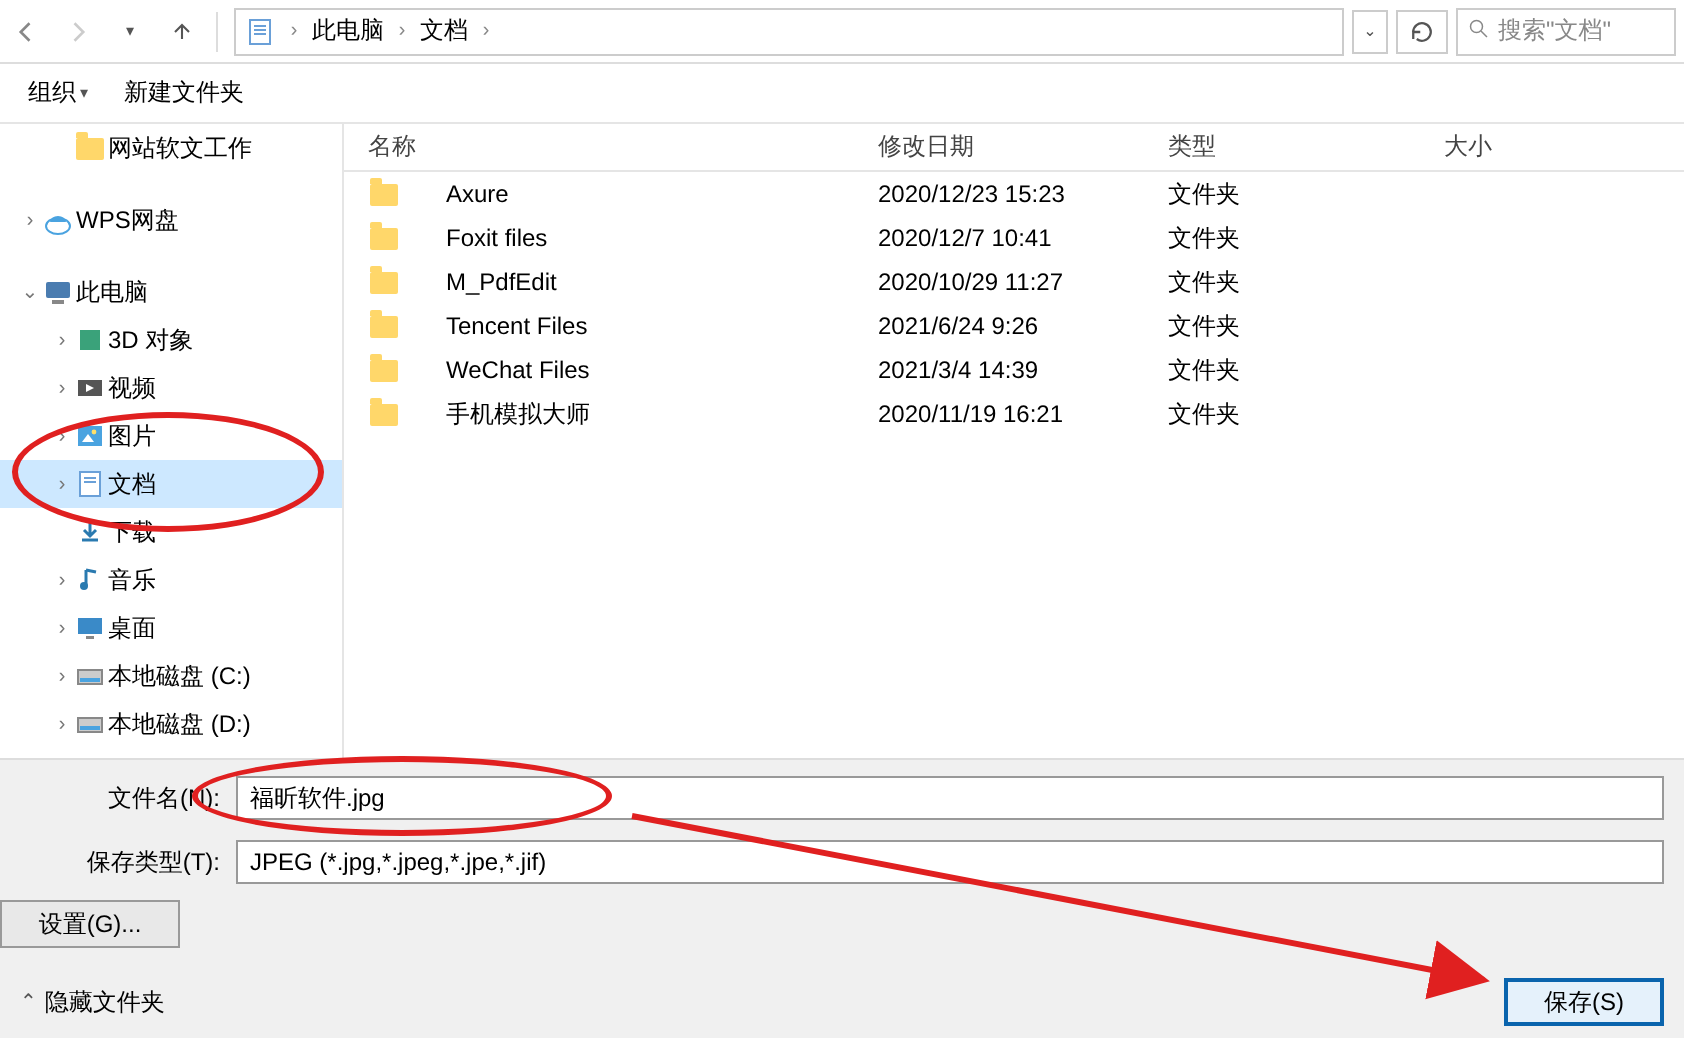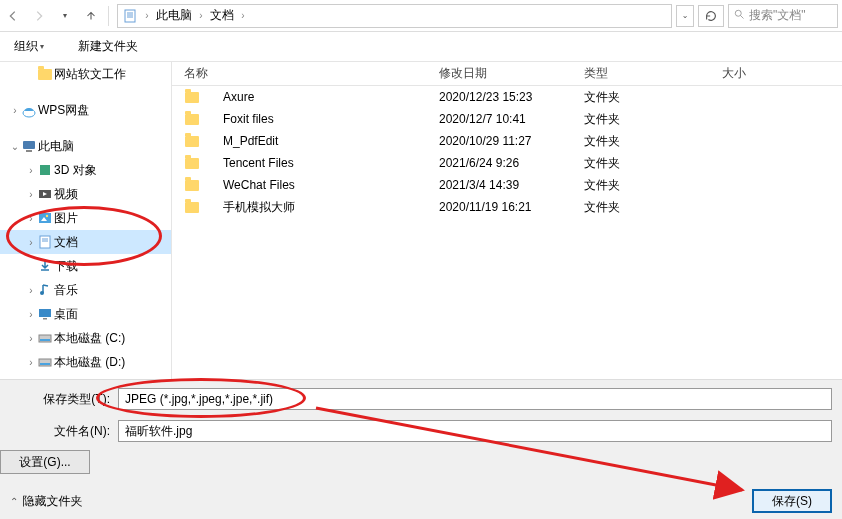--- a/index.html
+++ b/index.html
@@ -11,21 +11,21 @@
 .nav-btn svg { width: 14px; height: 14px; }
 .nav-sep { width: 1px; height: 20px; background: #ddd; margin: 0 4px; }
 .breadcrumb { flex: 1; display: flex; align-items: center; height: 24px; border: 1px solid #ccc; margin: 0 4px; padding: 0 4px; gap: 4px; }
 .breadcrumb span.chev { color: #888; font-size: 10px; }
 .nav-right { display: flex; align-items: center; gap: 4px; margin-right: 4px; }
 .dropdown-small { width: 18px; height: 22px; border: 1px solid #ccc; display: flex; align-items: center; justify-content: center; color: #555; }
 .refresh-btn { width: 26px; height: 22px; border: 1px solid #ccc; display: flex; align-items: center; justify-content: center; color: #555; }
 .searchbox { width: 110px; height: 24px; border: 1px solid #ccc; display: flex; align-items: center; padding: 0 4px; color: #888; gap: 4px; }
 
 
-.toolbar { position: absolute; top: 32px; left: 0; right: 0; height: 30px; border-bottom: 1px solid #e5e5e5; display: flex; align-items: center; padding: 0 14px; gap: 34px; }
+.toolbar { position: absolute; top: 32px; left: 0; right: 0; height: 30px; border-bottom: 1px solid #e5e5e5; display: flex; align-items: center; padding: 0 14px; gap: 18px; }
 .toolbar-item { display: flex; align-items: center; gap: 2px; }
 .tri-down { font-size: 8px; color: #555; }
 
 
 .treepane { position: absolute; top: 62px; left: 0; width: 172px; bottom: 140px; border-right: 1px solid #e5e5e5; overflow: hidden; }
 .tree-row { display: flex; align-items: center; height: 24px; padding-left: 10px; gap: 1px; white-space: nowrap; }
 .tree-row.indent1 { padding-left: 26px; }
 .tree-row.indent2 { padding-left: 26px; }
 .tree-row.selected { background: #cde8ff; }
 .chev { width: 10px; color: #777; font-size: 10px; text-align: center; }
@@ -320,29 +320,29 @@
           <span>手机模拟大师</span>
         </div>
         <div class="col-date">2020/11/19 16:21</div>
         <div class="col-type">文件夹</div>
       </div>
     </div>
 </div>
 
 <div class="bottombar">
   <div class="form-row">
+    <div class="form-label">文件名(N):</div>
+    <div class="form-input">
+        <span>福昕软件.jpg</span>
+      </div>
+  </div>
+  <div class="form-row">
     <div class="form-label">保存类型(T):</div>
     <div class="form-input">
         <span>JPEG (*.jpg,*.jpeg,*.jpe,*.jif)</span>
-      </div>
-  </div>
-  <div class="form-row">
-    <div class="form-label">文件名(N):</div>
-    <div class="form-input">
-        <span>福昕软件.jpg</span>
       </div>
   </div>
   <div class="settings-row">
     <div class="btn" style="width:90px">
         <span>设置(G)...</span>
       </div>
   </div>
   <div class="footer-row">
     <div class="hide-folders">
       <span class="chev-up">⌃</span>

